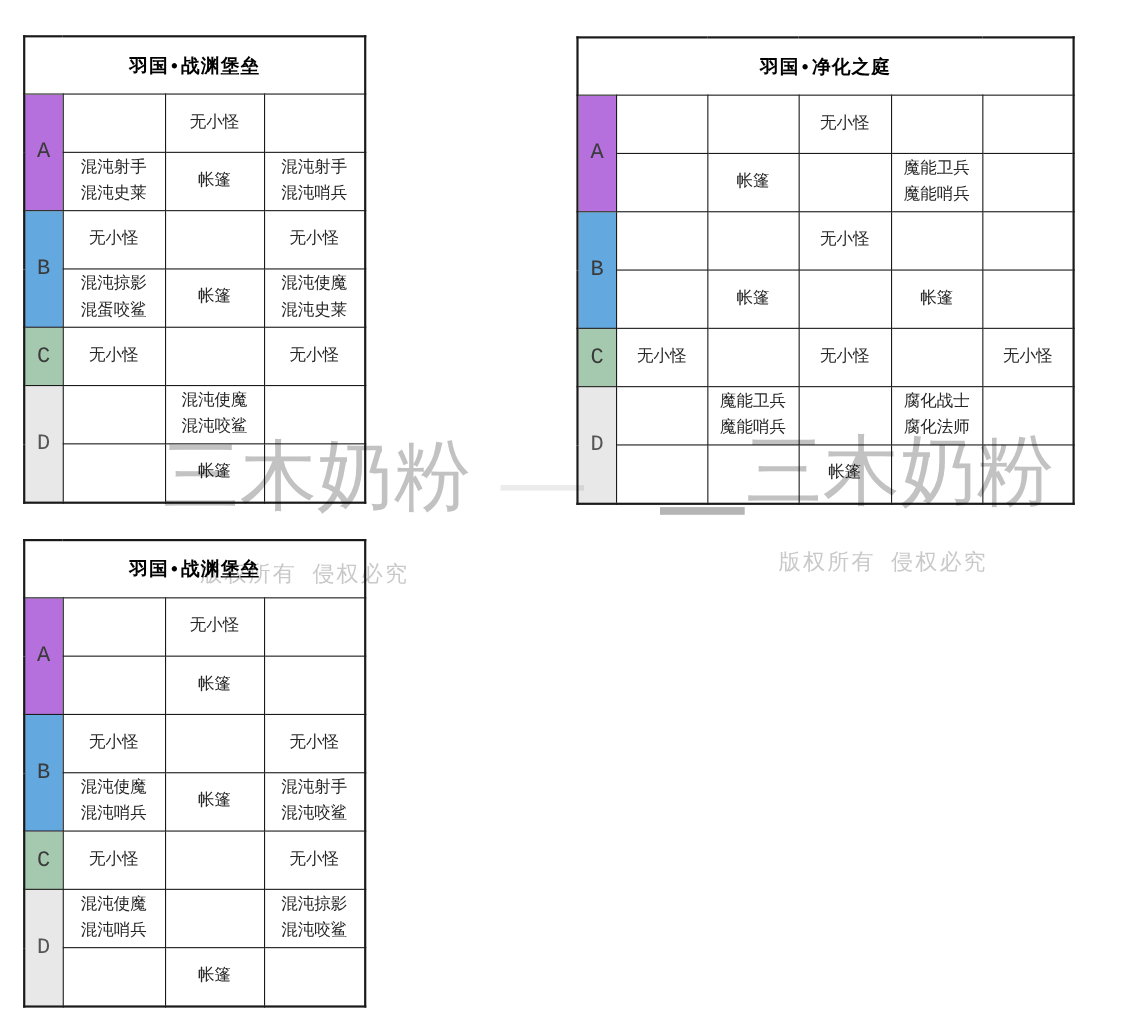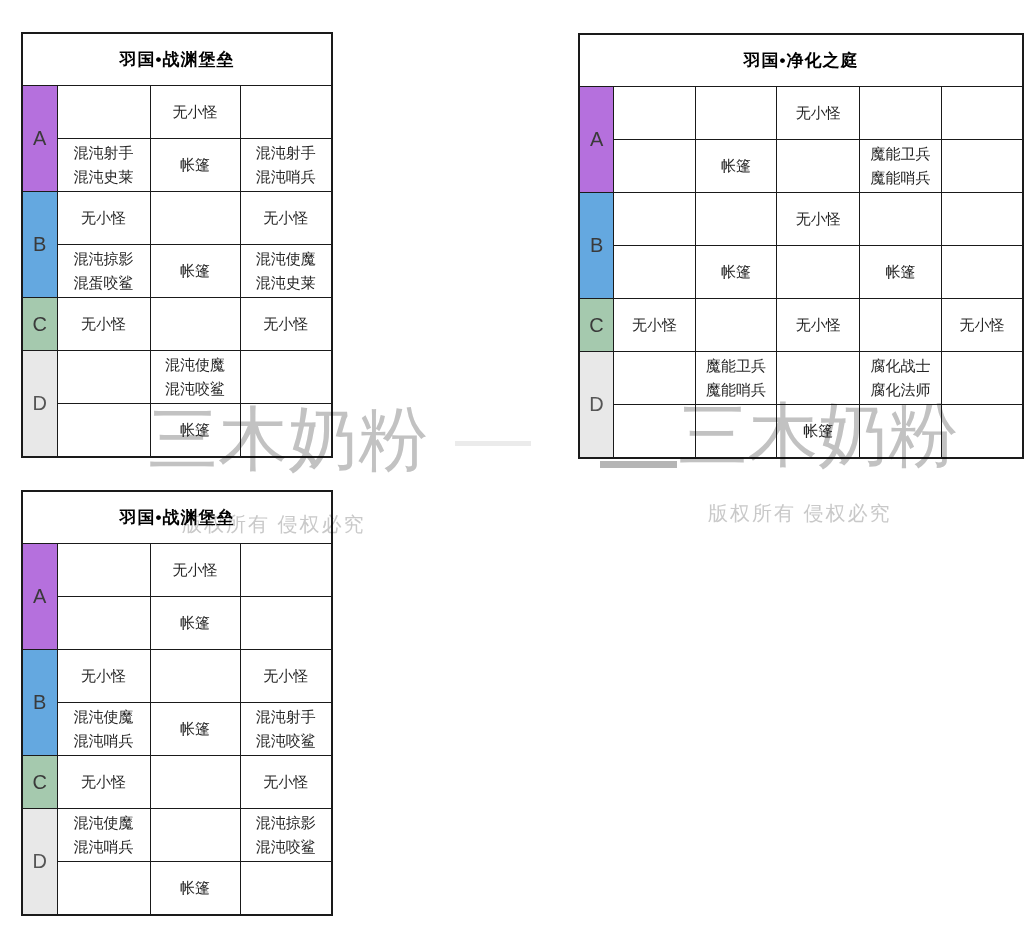--- a/index.html
+++ b/index.html
@@ -2,21 +2,21 @@
 <html><head>
 <meta charset="utf-8">
 <style>
   html, body { margin: 0; padding: 0; background: #ffffff; }
   .page {
     position: relative;
     width: 1024px;
     height: 940px;
     background: #ffffff;
     overflow: hidden;
-    font-family: Liberation Sans, sans-serif;
+    font-family: Liberation Mono, monospace;
     border-radius: 29px;
   }
 
   table.sheet {
     position: absolute;
     border-collapse: collapse;
     table-layout: fixed;
     border: 2px solid #1a1a1a;
     background: transparent;
   }
@@ -44,21 +44,21 @@
   td.lab {
     font-size: 20px;
     color: #3a3a3a;
   }
   td.lab-a { background: #b570dd; }
   td.lab-b { background: #64a8e0; }
   td.lab-c { background: #a5c9ae; }
   td.lab-d { background: #e8e8e8; color: #555555; }
 
   #table1 { left: 21px;  top: 32px;  }
-  #table2 { left: 578px; top: 33px;  }
+  #table2 { left: 524px; top: 33px;  }
   #table3 { left: 21px;  top: 490px; }
 
   .wm {
     position: absolute;
     mix-blend-mode: multiply;
     pointer-events: none;
     line-height: 1;
     white-space: nowrap;
     z-index: 5;
   }

